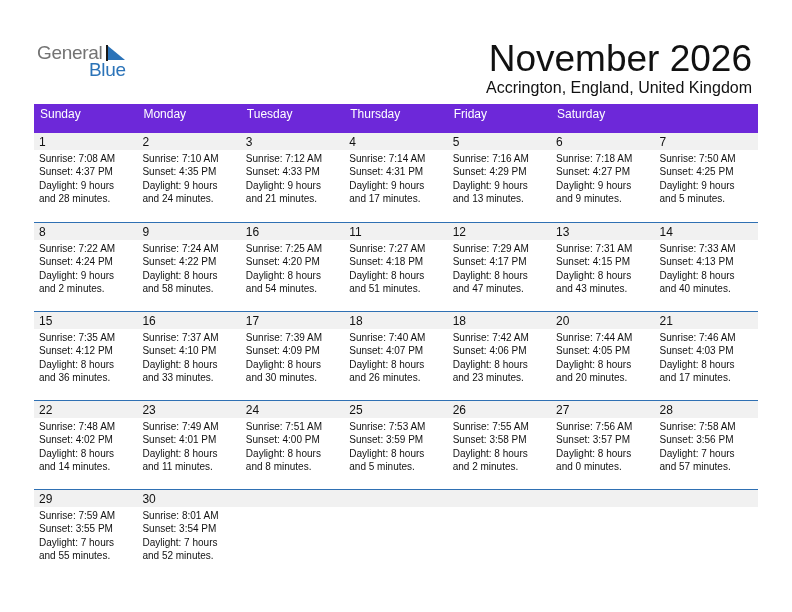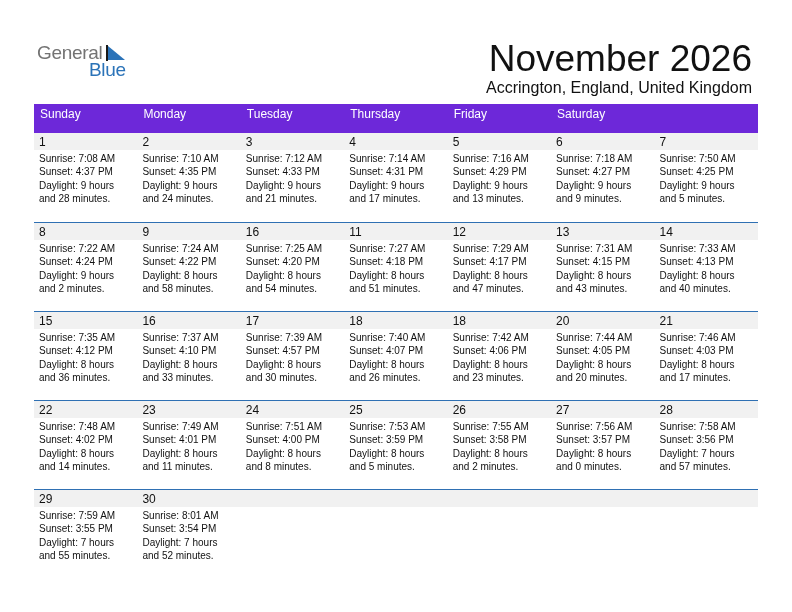--- a/index.html
+++ b/index.html
@@ -181,21 +181,21 @@
             <div>and 36 minutes.</div>
           </div>
           <div class="day-info">
             <div>Sunrise: 7:37 AM</div>
             <div>Sunset: 4:10 PM</div>
             <div>Daylight: 8 hours</div>
             <div>and 33 minutes.</div>
           </div>
           <div class="day-info">
             <div>Sunrise: 7:39 AM</div>
-            <div>Sunset: 4:57 PM</div>
+            <div>Sunset: 4:09 PM</div>
             <div>Daylight: 8 hours</div>
             <div>and 30 minutes.</div>
           </div>
           <div class="day-info">
             <div>Sunrise: 7:40 AM</div>
             <div>Sunset: 4:07 PM</div>
             <div>Daylight: 8 hours</div>
             <div>and 26 minutes.</div>
           </div>
           <div class="day-info">

